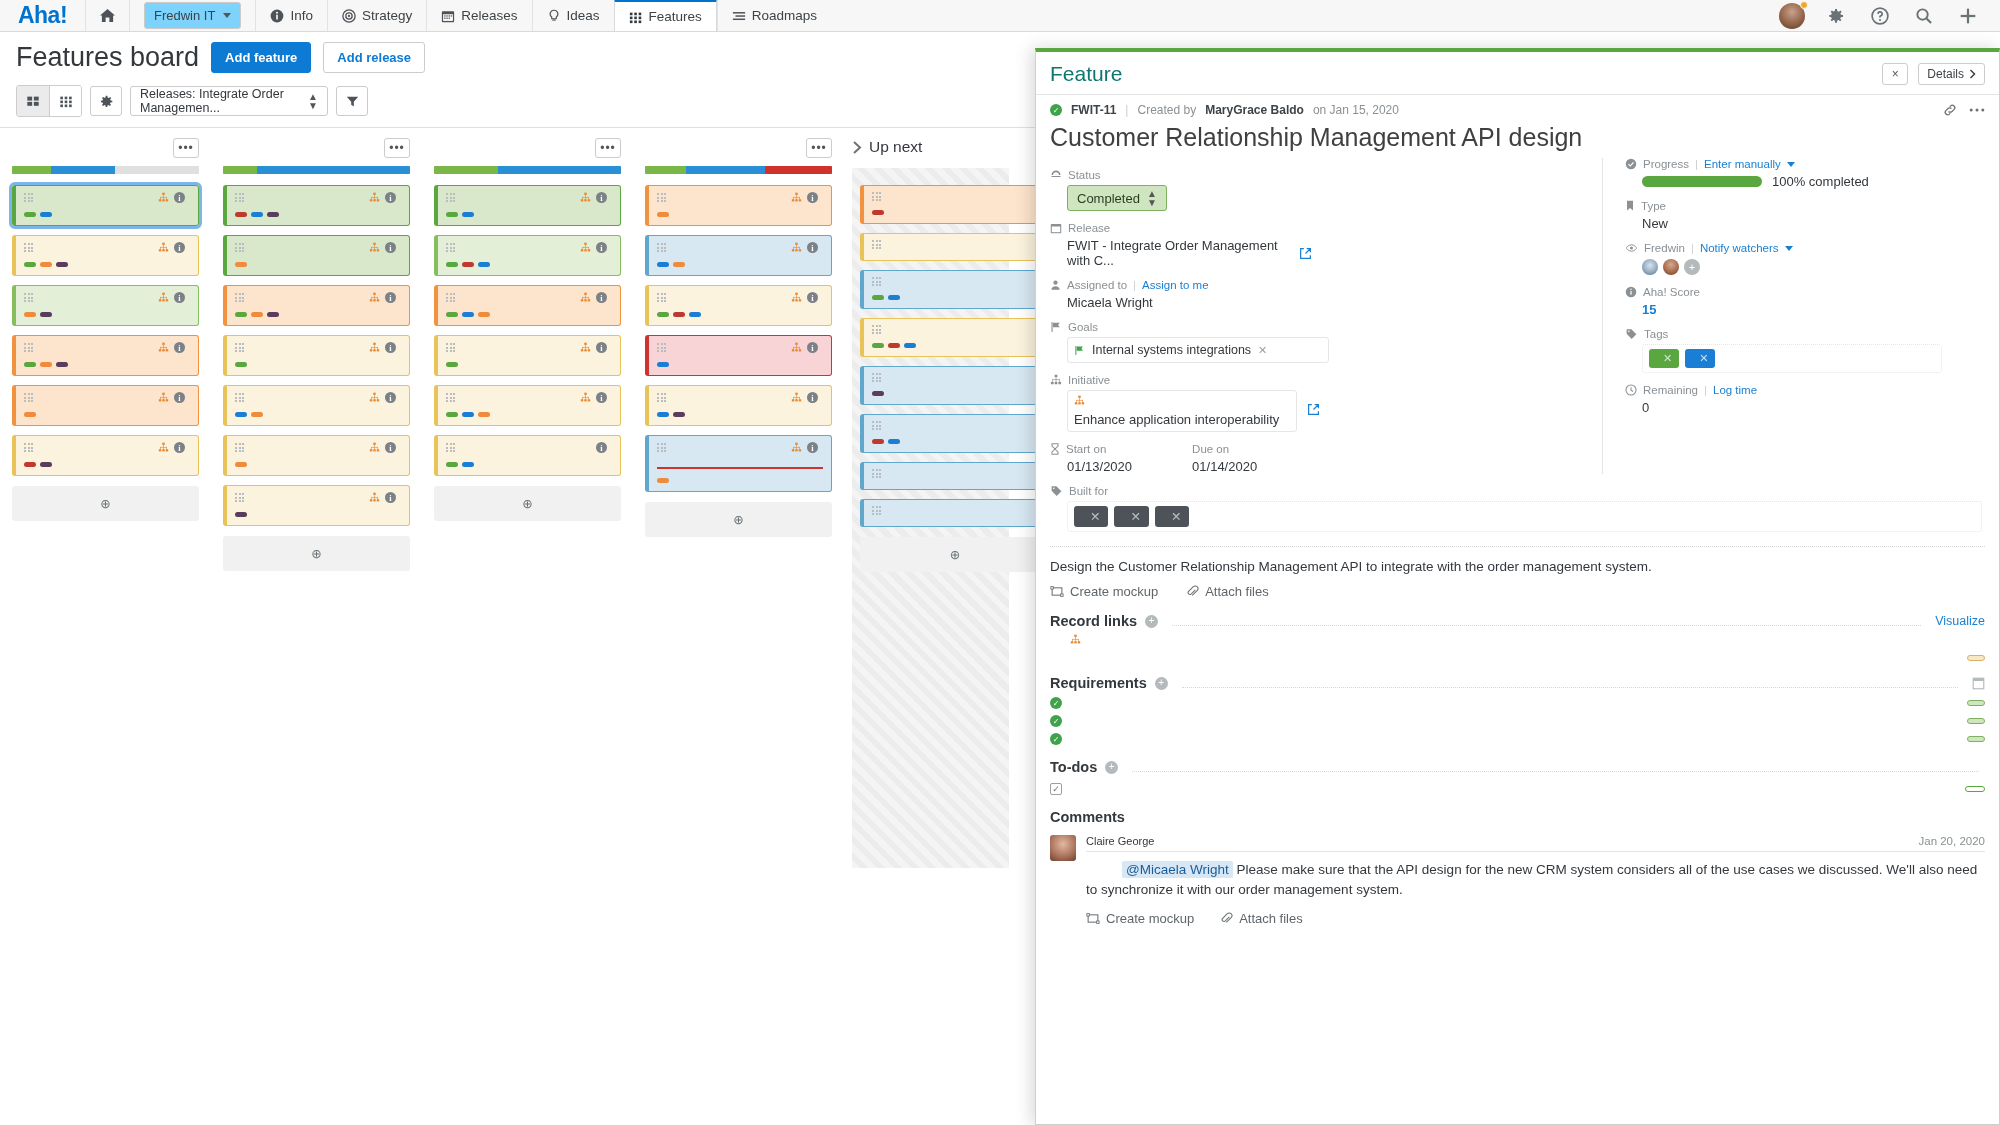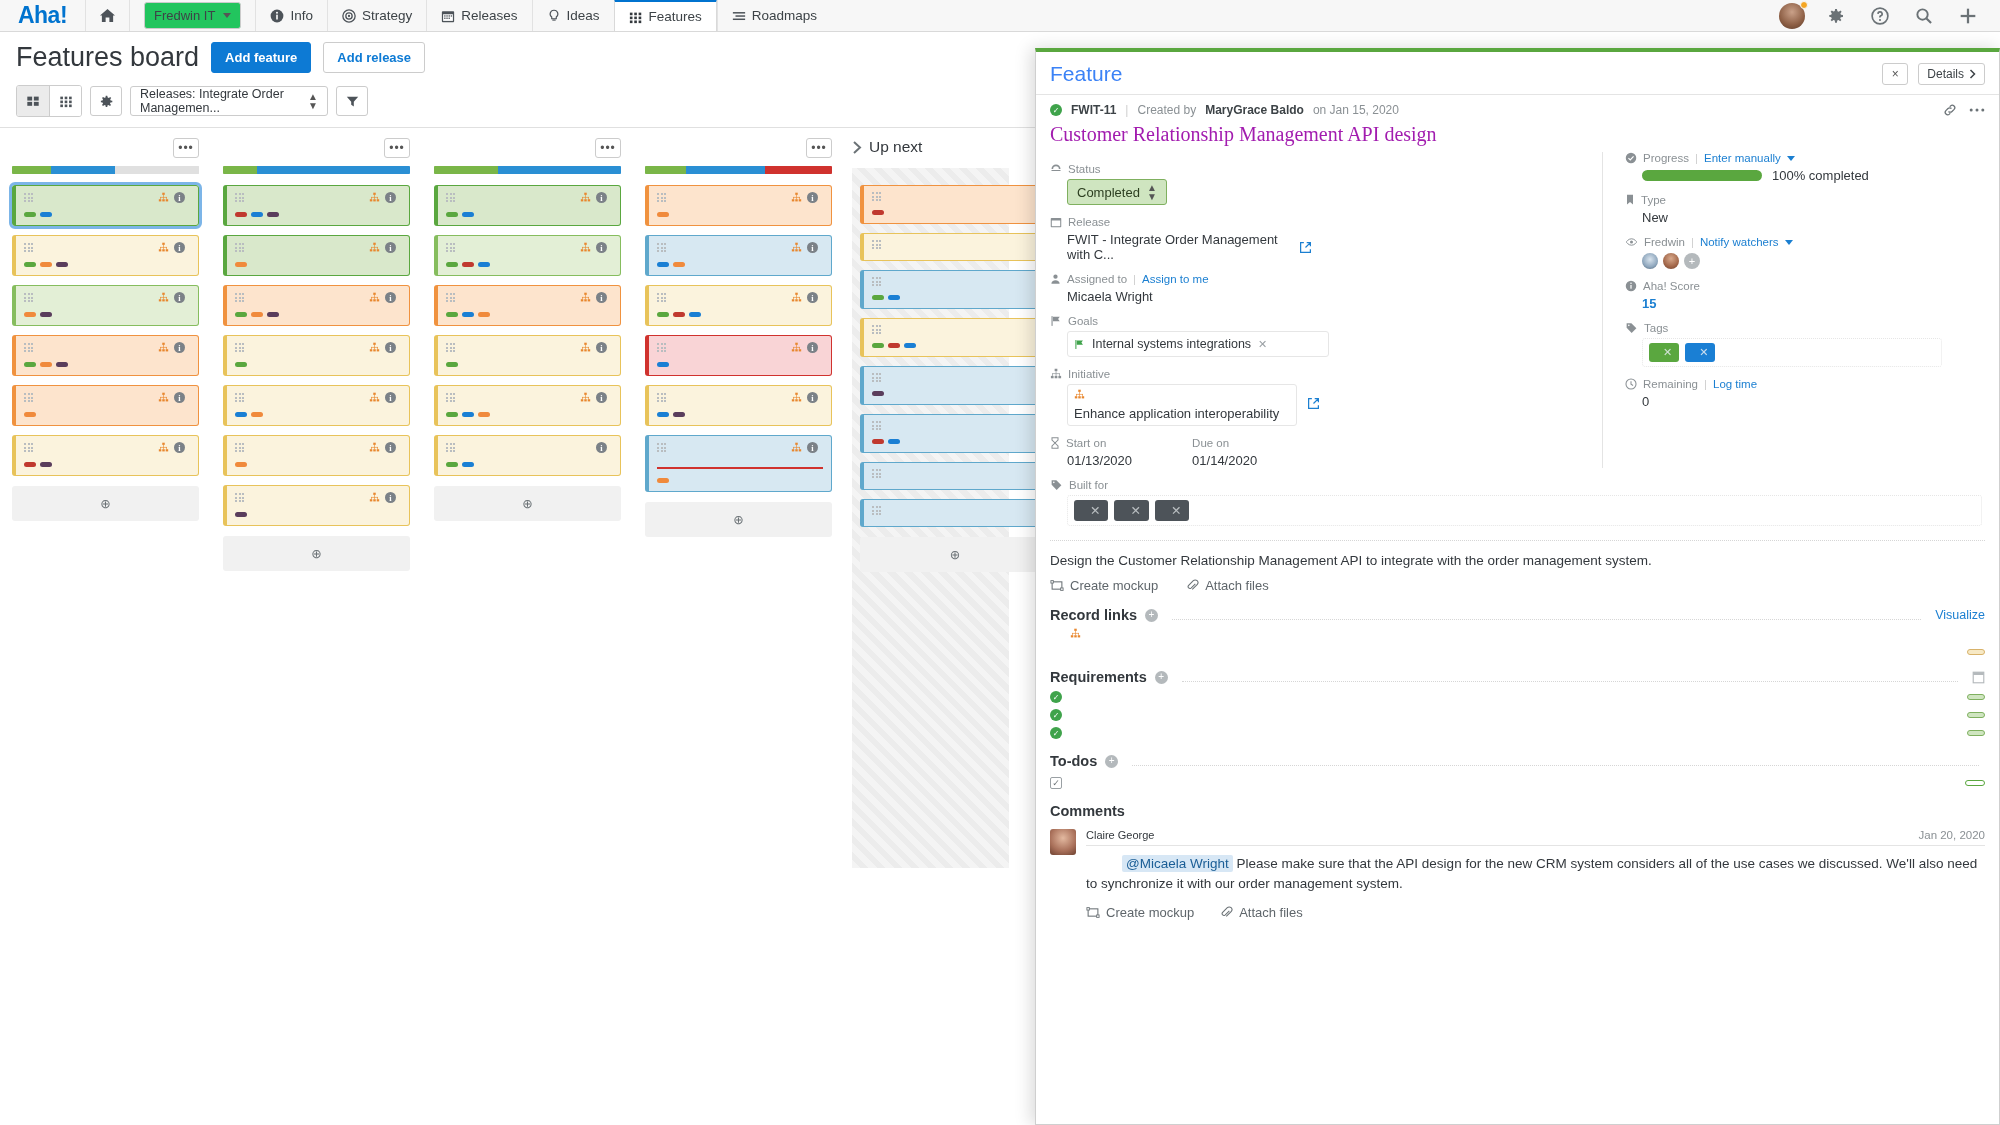--- a/index.html
+++ b/index.html
@@ -9,21 +9,21 @@
     font-family:"Liberation Sans", sans-serif;
     font-size:13px; color:#33383d; background:#fff;
     overflow:hidden; position:relative;
   }
   
   .topnav { height:32px; background:#f7f7f7; border-bottom:1px solid #d9d9d9; display:flex; align-items:stretch; }
   .logo { width:85px; display:flex; align-items:center; justify-content:center; font-size:23px; font-weight:bold; color:#0073cf; letter-spacing:-0.5px; }
   .navbtn { display:flex; align-items:center; gap:6px; padding:0 14px; border-left:1px solid #e2e2e2; font-size:13.5px; color:#3d4347; cursor:pointer; }
   .navbtn.active { background:#fff; border-top:3px solid #0073cf; margin-top:-1px; border-left:1px solid #d9d9d9; border-right:1px solid #d9d9d9; }
   .proj-select { display:flex; align-items:center; }
-  .proj-box { border:1px solid #cbcbcb; background:#22c55e; border-radius:3px; padding:5px 9px; font-size:13px; display:flex; align-items:center; gap:8px; cursor:pointer;}
+  .proj-box { border:1px solid #cbcbcb; background:#7dd3fc; border-radius:3px; padding:5px 9px; font-size:13px; display:flex; align-items:center; gap:8px; cursor:pointer;}
   .caret { width:0;height:0;border-left:4px solid transparent;border-right:4px solid transparent;border-top:5px solid #555; }
   .navspacer { flex:1; }
   .navright { display:flex; align-items:center; gap:0px; padding-right:10px;}
   .navicon { width:44px; height:42px; display:flex; align-items:center; justify-content:center; color:#6b7276; cursor:pointer; }
   .avatarwrap { position:relative; width:44px; height:42px; display:flex;align-items:center;justify-content:center;}
   .avatar-img { width:26px;height:26px;border-radius:50%; background:radial-gradient(circle at 50% 35%, #caa189 0%, #8d5f45 60%, #5b3a28 100%); }
   .avdot { position:absolute; top:6px; right:6px; width:8px;height:8px;border-radius:50%;background:#f5a623;border:1px solid #f7f7f7;}
   svg { display:block; }
 
   
@@ -69,32 +69,32 @@
   .caplimit span { position:absolute; top:-8px; left:0; background:#fff; color:#d0322e; font-size:11px; padding-right:5px; }
 
   
   .upnext { width:165px; flex:0 0 165px; padding-left:8px; }
   .upnext-head { display:flex; align-items:center; gap:7px; font-size:15.5px; color:#33383d; }
   .upnext-body { margin-top:12px; background:repeating-linear-gradient(45deg,#f4f4f4 0 6px,#ececec 6px 12px); padding:8px 8px 20px 8px; min-height:700px;}
 
   
   .panel { position:absolute; left:1035px; top:48px; width:965px; height:1077px; background:#fff; border:1px solid #cfcfcf; border-top:4px solid #5aa73f; box-shadow:-4px 0 16px rgba(0,0,0,.15); overflow:hidden;}
   .p-head { display:flex; align-items:center; justify-content:space-between; padding:10px 14px 8px 14px; border-bottom:1px solid #e4e4e4;}
-  .p-title { font-size:21px; color:#3b82f6; }
+  .p-title { font-size:21px; color:#0f766e; }
   .p-headright { display:flex; align-items:center; gap:10px; }
   .xbtn { border:1px solid #ccc; border-radius:3px; background:#fff; width:26px;height:22px;display:flex;align-items:center;justify-content:center;color:#555;font-size:12px;cursor:pointer;}
   .detbtn { border:1px solid #ccc; border-radius:3px; background:#fff; padding:3px 8px; font-size:12px; color:#3d4347; cursor:pointer; display:flex;align-items:center;gap:5px;}
   .p-sub { display:flex; align-items:center; justify-content:space-between; padding:8px 14px 0 14px; }
   .p-subleft { display:flex; align-items:center; gap:9px; font-size:12px; color:#8a9094;}
   .chk { width:12px;height:12px;border-radius:50%;background:#3fa34b;color:#fff;font-size:8px;display:flex;align-items:center;justify-content:center;}
   .fid { color:#3d4347; font-weight:bold; font-size:12px; }
   .vsep { color:#cfcfcf; }
   .bold { font-weight:bold; color:#3d4347; }
   .p-subright { display:flex; align-items:center; gap:12px; color:#6b7276; }
-  .p-name { font-size:20px; color:#a21caf; padding:6px 14px 6px 14px;font-family:Liberation Serif, serif; }
+  .p-name { font-size:25px; color:#404040; padding:6px 14px 6px 14px; }
 
   .fieldgrid { display:flex; padding:0 14px; }
   .fcolA { width:270px; }
   .fcolB { width:270px; }
   .fcolC { width:360px; border-left:1px solid #e4e4e4; padding-left:22px; margin-left:12px;}
   .flabel { display:flex; align-items:center; gap:6px; font-size:11.5px; color:#8a9094; margin-top:11px; }
   .flink { color:#1b7fd1; }
   .fval { font-size:13px; color:#33383d; padding-left:17px; margin-top:4px; }
   .statuspill { display:inline-flex; align-items:center; gap:7px; background:#cfe5c0; border:1px solid #7fb05f; border-radius:3px; padding:3px 9px; font-size:13px; color:#2c3e20; margin-left:17px; margin-top:4px; cursor:pointer;}
   .tokenbox { border:1px solid #e6e6e6; border-radius:3px; padding:4px 6px; margin-left:17px; margin-top:4px; display:flex; flex-wrap:wrap; gap:6px; align-items:center; min-height:26px;}

